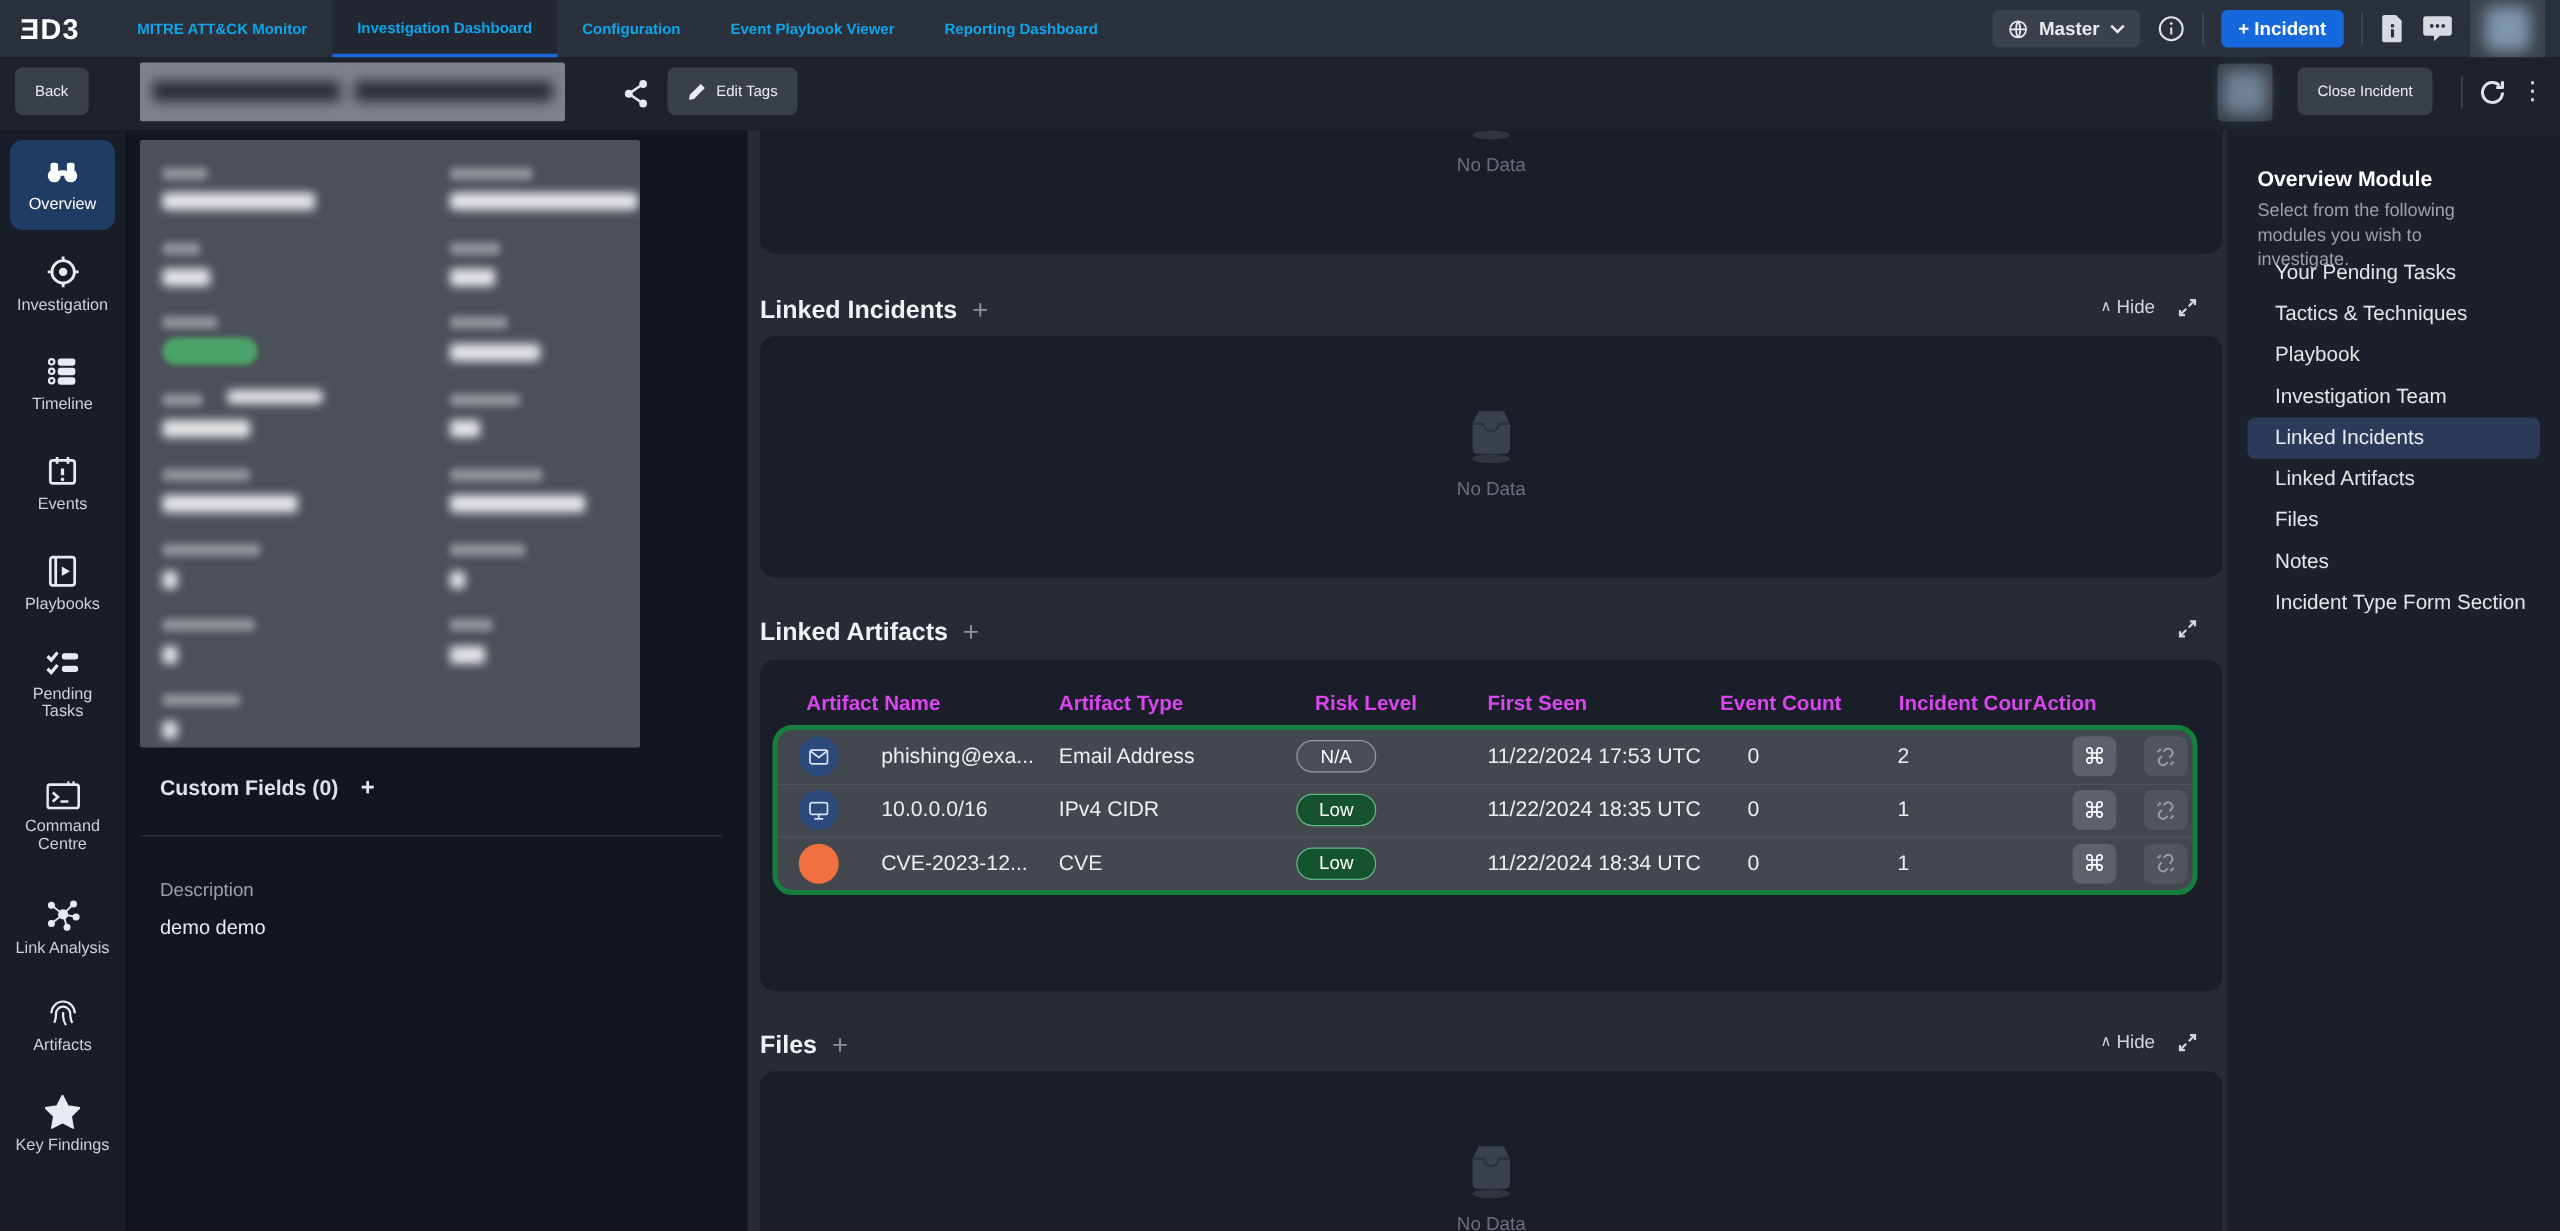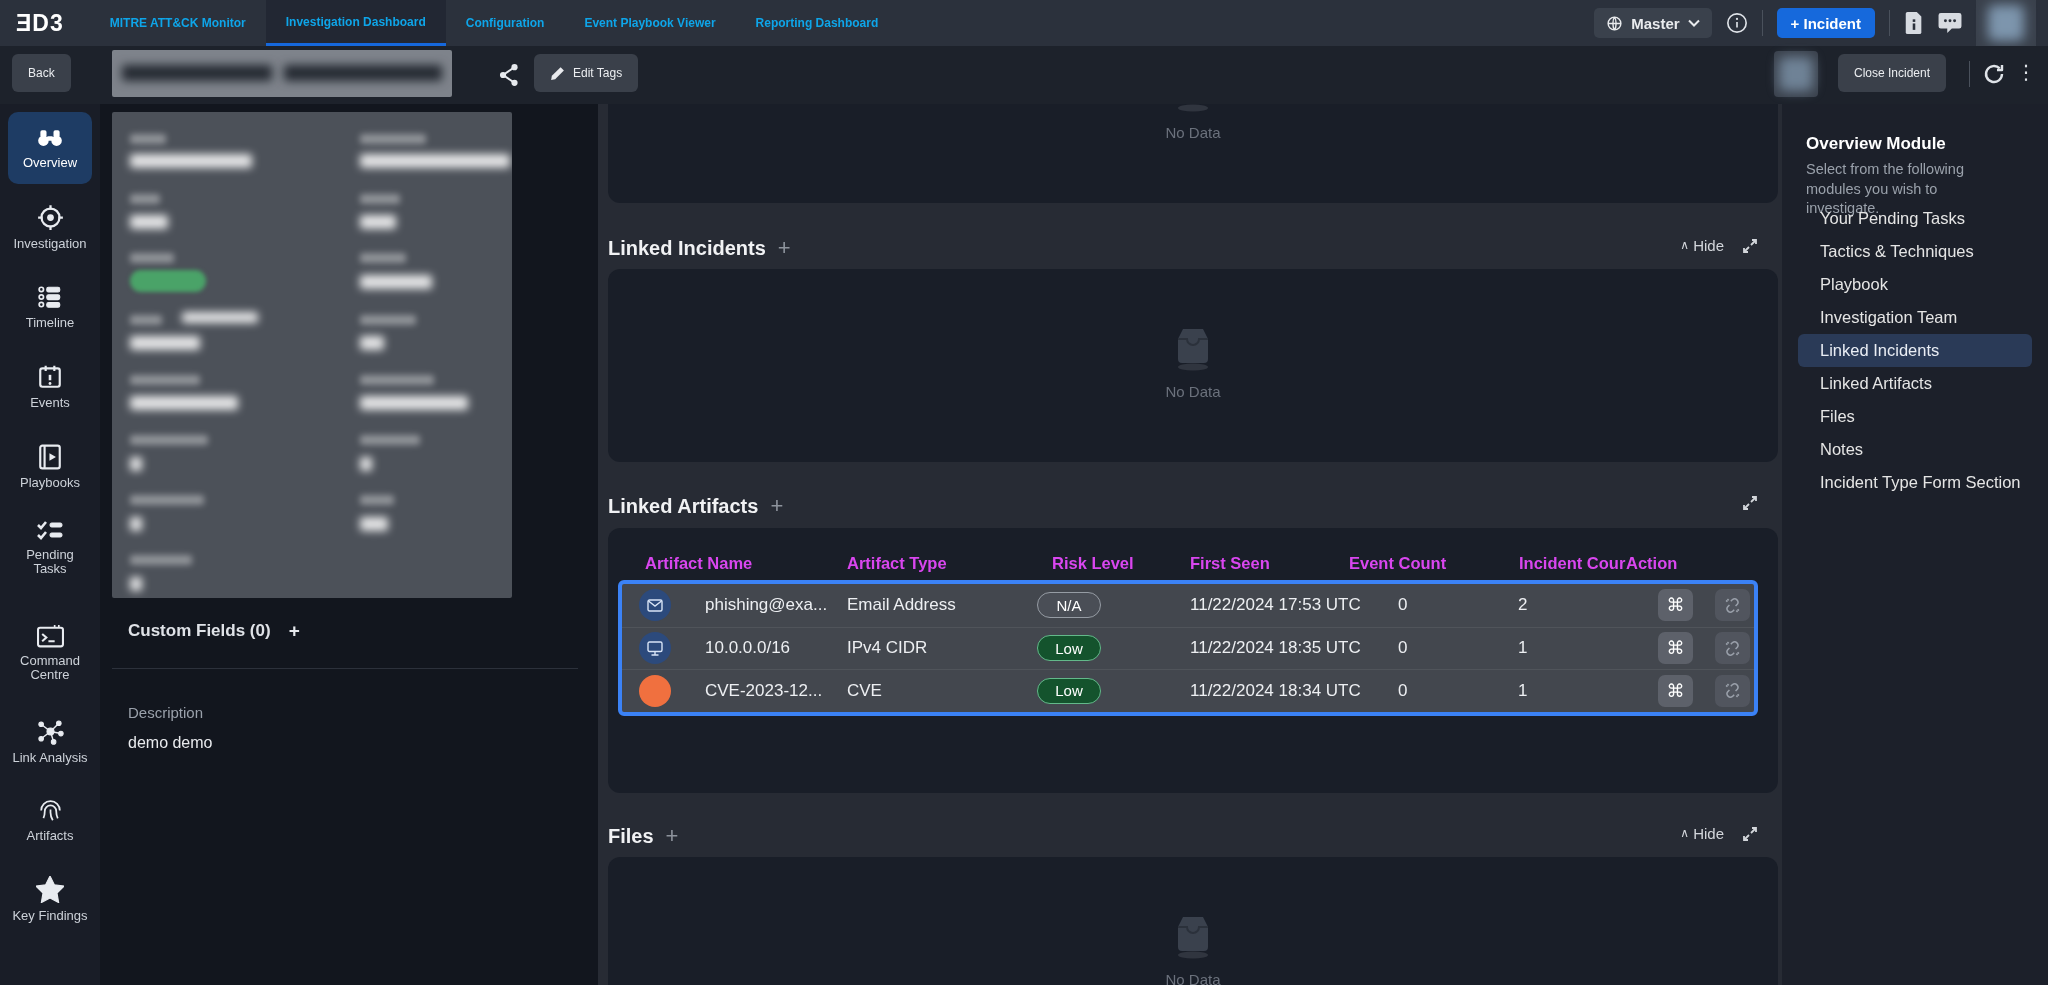--- a/index.html
+++ b/index.html
@@ -52,21 +52,21 @@
   .empty{display:flex;flex-direction:column;align-items:center;padding-top:56px;gap:12px;}
   .empty-txt{font-size:15px;color:#6b717c;}
   .sec-head{position:absolute;left:10px;display:flex;align-items:center;gap:12px;font-size:20px;font-weight:bold;color:#f1f2f4;}
   .plus{color:#8d939c;font-size:22px;font-weight:400;cursor:pointer;}
   .sec-right{position:absolute;display:flex;align-items:center;gap:18px;}
   .hide{display:flex;align-items:center;gap:4px;font-size:15px;color:#d3d6db;cursor:pointer;}
   .caret{font-size:12px;position:relative;top:-1px;}
 
   
   .th{position:absolute;font-size:16.5px;font-weight:bold;color:#d946ef;white-space:nowrap;}
-  .orange-box{position:absolute;left:10px;top:52px;width:1140px;height:136px;background:#43474e;border:4px solid #3b82f6;border-radius:6px;}
+  .orange-box{position:absolute;left:10px;top:52px;width:1140px;height:136px;background:#43474e;border:4px solid #15803d;border-radius:16px;}
   .arow{position:relative;height:42.6px;}
   .arow + .arow{border-top:1px solid rgba(255,255,255,0.07);}
   .cell{position:absolute;top:50%;transform:translateY(-50%);font-size:17px;color:#edeff2;white-space:nowrap;}
   .acircle{position:absolute;top:50%;transform:translateY(-50%);left:17px;width:32px;height:32px;border-radius:50%;display:flex;align-items:center;justify-content:center;}
   .c-blue{background:#2c4a7c;}
   .c-orange{background:#f0703f;}
   .pill{position:absolute;top:50%;transform:translateY(-50%);display:flex;align-items:center;justify-content:center;min-width:64px;height:26px;border-radius:14px;font-size:15px;color:#fff;}
   .pill-na{left:415px;background:#4a4e56;border:1.5px solid #969ca4;}
   .pill-low{left:415px;background:#14532d;border:1.5px solid #63b98a;}
   .abtn{position:absolute;top:50%;transform:translateY(-50%);width:35px;height:32px;border-radius:7px;display:flex;align-items:center;justify-content:center;cursor:pointer;}
@@ -367,21 +367,21 @@
     <div class="sec-right" style="top:391px;right:24px;">
       <svg width="16" height="16" viewBox="0 0 16 16" fill="none" stroke="#d3d6db" stroke-width="1.8">
           <path d="M10 2h4v4M14 2L9 7M6 14H2v-4M2 14l5-5"></path>
         </svg>
     </div>
     <div class="card" style="top:424px;height:265px;">
       <div class="th" style="left:37px;top:26px;">Artifact Name</div>
       <div class="th" style="left:239px;top:26px;">Artifact Type</div>
       <div class="th" style="left:444px;top:26px;">Risk Level</div>
       <div class="th" style="left:582px;top:26px;">First Seen</div>
-      <div class="th" style="left:741px;top:26px;">Event Count</div>
+      <div class="th" style="left:768px;top:26px;">Event Count</div>
       <div class="th" style="left:911px;top:26px;">Incident Cour</div>
       <div class="th" style="left:1018px;top:26px;">Action</div>
 
       <div class="orange-box">
 
         <div class="arow">
           <div class="acircle c-blue">
             <svg width="16" height="13" viewBox="0 0 16 13" fill="none" stroke="#d8e4f6" stroke-width="1.4">
                 <rect x="1" y="1" width="14" height="11" rx="1.5"></rect>
                 <path d="M1.5 2l6.5 5 6.5-5"></path>

